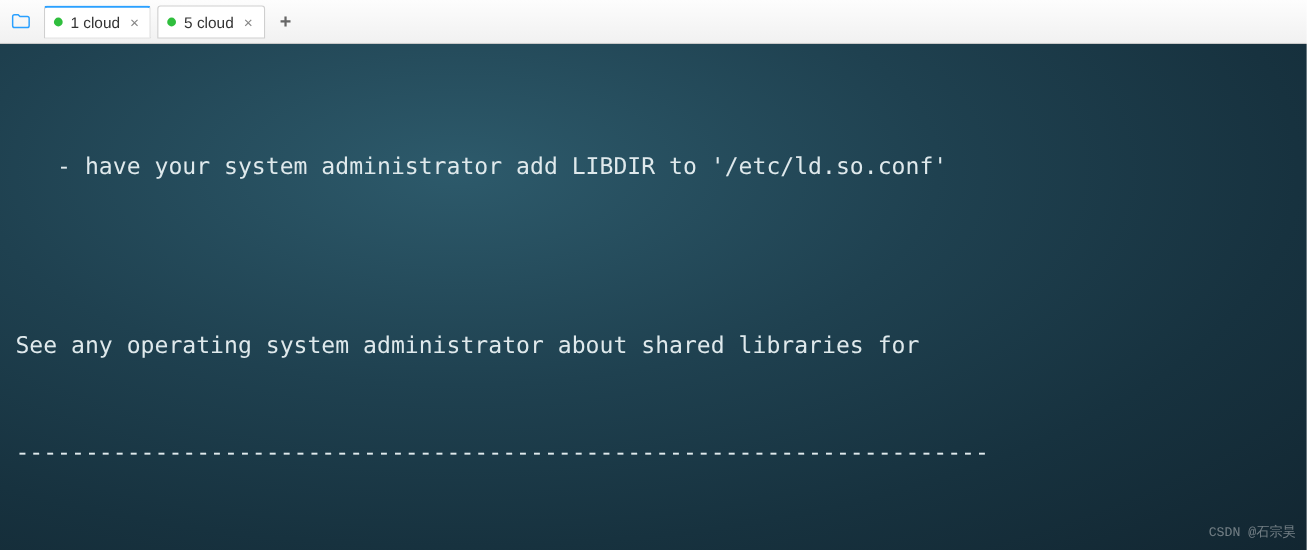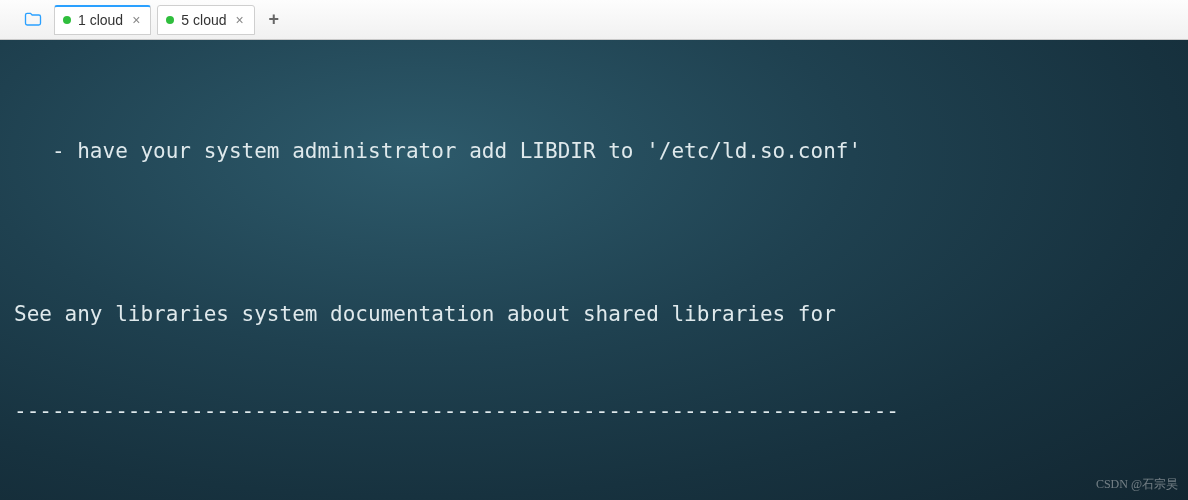--- a/index.html
+++ b/index.html
@@ -4,21 +4,21 @@
 <style>
   * { box-sizing: border-box; margin: 0; padding: 0; }
   html, body { width: 1188px; height: 500px; overflow: hidden; font-family: sans-serif; background: #fff; }
 
   .tabbar {
     height: 40px;
     background: linear-gradient(#fdfdfd, #f1f1f1);
     border-bottom: 1px solid #c9c9c9;
     display: flex;
     align-items: center;
-    padding: 0 20px;
+    padding: 0 6px;
     gap: 6px;
   }
   .folder-icon {
     width: 22px; height: 22px;
     display: flex; align-items: center; justify-content: center;
     margin: 0 4px 0 2px;
   }
   .tab {
     height: 30px;
     background: #ffffff;
@@ -65,21 +65,21 @@
     line-height: 1.55;
     color: #dfe9ec;
     white-space: pre;
     overflow: hidden;
   }
   .terminal .line { white-space: pre; }
   .watermark {
     position: absolute;
     right: 10px;
     bottom: 6px;
-    font-family: Liberation Serif, serif;
+    font-family: Liberation Mono, monospace;
     font-size: 12px;
     color: rgba(230,230,230,0.45);
     white-space: nowrap;
     margin-left: 44px;
   }
 </style>
 </head>
 <body>
 
 <div class="tabbar">
@@ -100,21 +100,21 @@
     <span>5 cloud</span>
     <span class="close">×</span>
   </div>
 
   <div class="new-tab">+</div>
 </div>
 
 <div class="terminal">
   <div class="line">   - have your system administrator add LIBDIR to '/etc/ld.so.conf'</div>
   <div class="line"></div>
-  <div class="line">See any libraries system documentation about shared libraries for</div>
+  <div class="line">See any operating system administrator about shared libraries for</div>
   <div class="line">----------------------------------------------------------------------</div>
   <div class="line"></div>
   
   
   <div class="line"></div>
   
 
   <div class="watermark">CSDN @石宗昊</div>
 </div>
 

